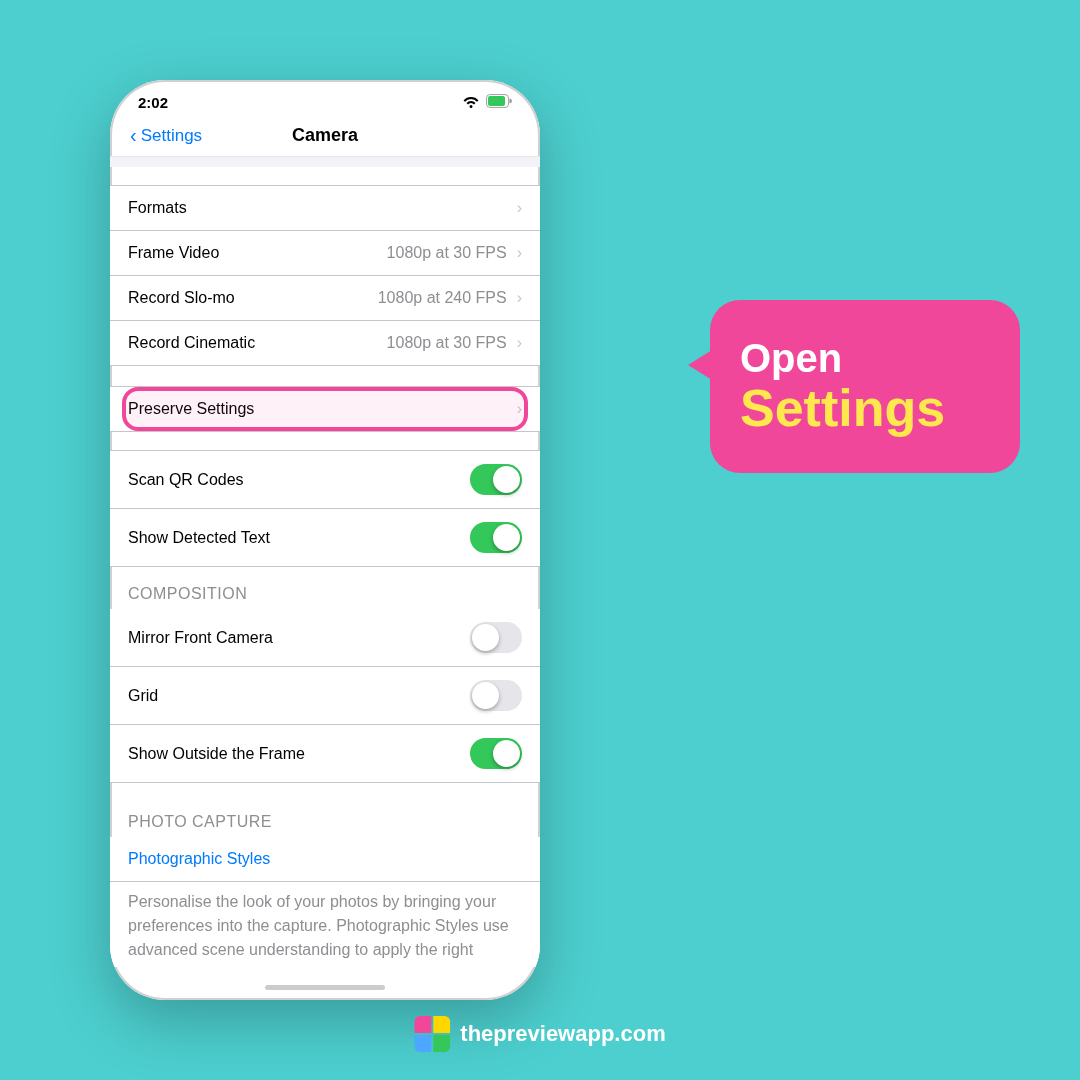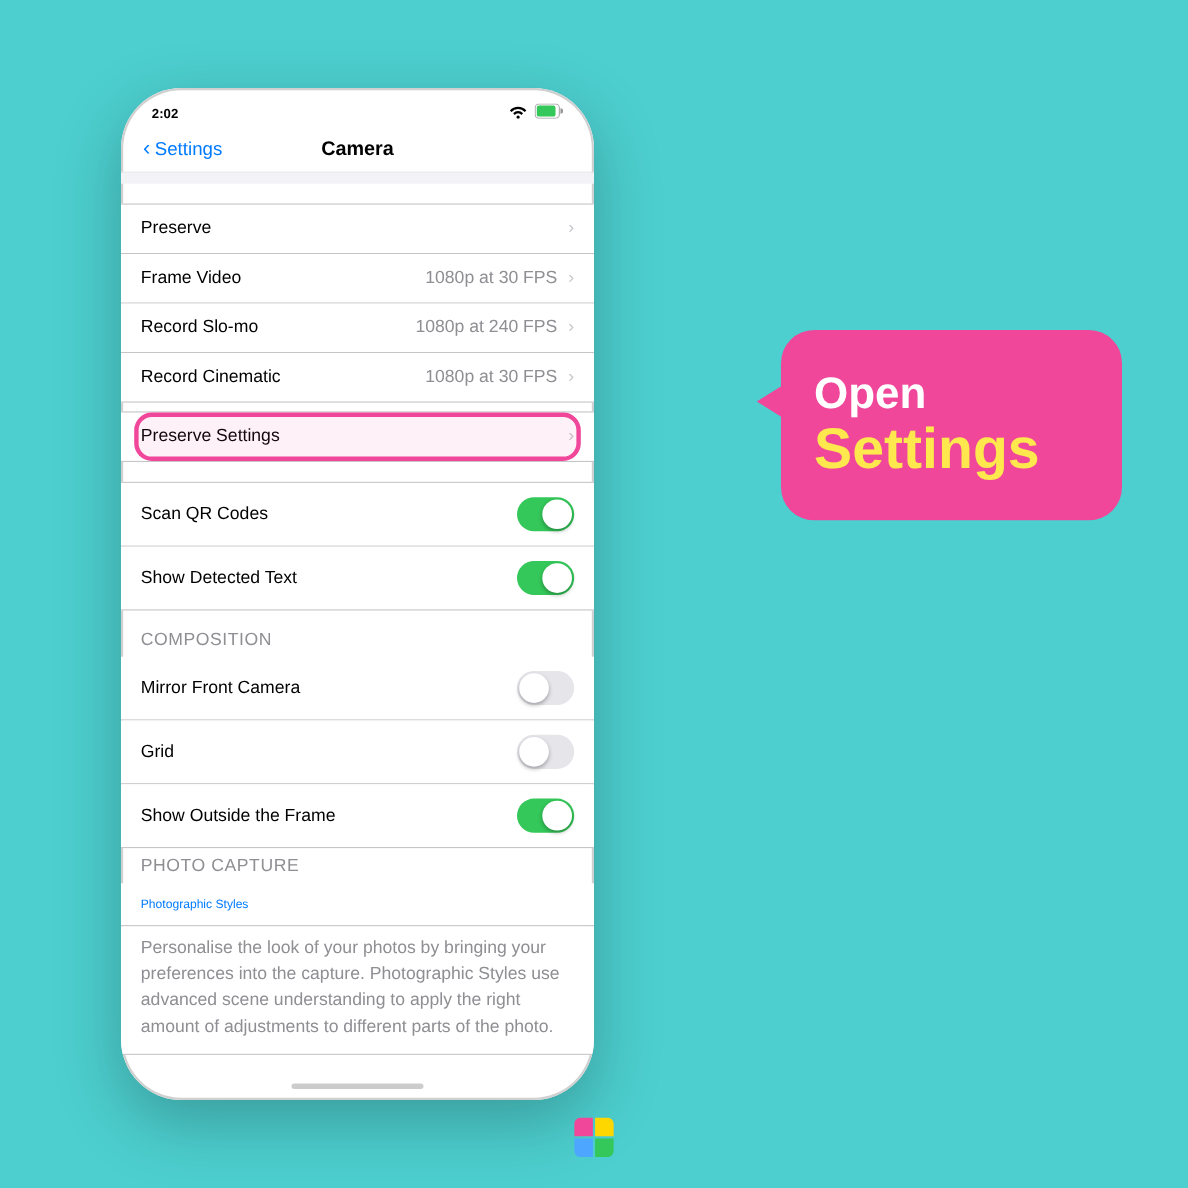--- a/index.html
+++ b/index.html
@@ -37,21 +37,21 @@
       display: flex;
       justify-content: space-between;
       align-items: center;
       padding: 14px 28px 8px;
       font-size: 15px;
       font-weight: 600;
       color: #000;
     }
 
     .status-time {
-      font-size: 12px;
+      font-size: 15px;
       font-weight: 700;
     }
 
     .status-icons {
       display: flex;
       gap: 6px;
       align-items: center;
       font-size: 13px;
     }
 
@@ -196,21 +196,21 @@
       border: 4px solid #f0479a;
       border-radius: 16px;
       pointer-events: none;
       z-index: 6;
       background: rgba(240, 71, 154, 0.08);
     }
 
     
     .cell-link {
       color: #007aff;
-      font-size: 11px;
+      font-size: 16px;
     }
 
     .cell-description {
       font-size: 16px;
       color: #8e8e93;
       padding: 8px 18px 12px;
       background: #fff;
       border-bottom: 0.5px solid #c6c6c8;
       line-height: 1.5;
     }
@@ -346,21 +346,21 @@
         <span>Settings</span>
       </div>
       <span class="nav-title">Camera</span>
     </div>
 
     <div class="settings-content">
       <div class="section-top-bg"></div>
 
       <div class="settings-group">
         <div class="settings-cell">
-          <span class="cell-label">Preserve</span>
+          <span class="cell-label">Formats</span>
           <div class="cell-right">
             <span class="chevron-right">›</span>
           </div>
         </div>
         <div class="settings-cell">
           <span class="cell-label">Frame Video</span>
           <div class="cell-right">
             <span class="cell-value">1080p at 30 FPS</span>
             <span class="chevron-right">›</span>
           </div>
@@ -374,21 +374,21 @@
         </div>
         <div class="settings-cell">
           <span class="cell-label">Record Cinematic</span>
           <div class="cell-right">
             <span class="cell-value">1080p at 30 FPS</span>
             <span class="chevron-right">›</span>
           </div>
         </div>
       </div>
 
-      <div class="settings-group" style="margin-top:8px; position:relative;">
+      <div class="settings-group" style="margin-top:20px; position:relative;">
         <div class="settings-cell preserve-highlight" style="border-top:0.5px solid #c6c6c8;">
           <span class="cell-label">Preserve Settings</span>
           <div class="cell-right">
             <span class="chevron-right">›</span>
           </div>
           <div class="pink-highlight-box"></div>
         </div>
       </div>
 
       <div class="settings-group" style="">
@@ -421,21 +421,21 @@
           </div>
         </div>
         <div class="settings-cell">
           <span class="cell-label">Show Outside the Frame</span>
           <div class="toggle on">
             <div class="toggle-knob"></div>
           </div>
         </div>
       </div>
 
-      <div class="settings-group" style="margin-top:8px;">
+      <div class="settings-group" style="margin-top:30px;">
         <div class="settings-group-label">PHOTO CAPTURE</div>
         <div class="settings-cell">
           <span class="cell-link">Photographic Styles</span>
         </div>
         <div class="cell-description">Personalise the look of your photos by bringing your preferences into the capture. Photographic Styles use advanced scene understanding to apply the right amount of adjustments to different parts of the photo.</div>
       </div>
     </div>
 
     <div class="home-indicator"></div>
   </div>
@@ -446,13 +446,14 @@
   <span class="cta-settings">Settings</span>
 </div>
 
 <div class="footer">
   <div class="footer-logo">
     <div class="logo-q1"></div>
     <div class="logo-q2"></div>
     <div class="logo-q3"></div>
     <div class="logo-q4"></div>
   </div>
+  <span class="footer-text">thepreviewapp.com</span>
 </div>
 
 </body></html>

